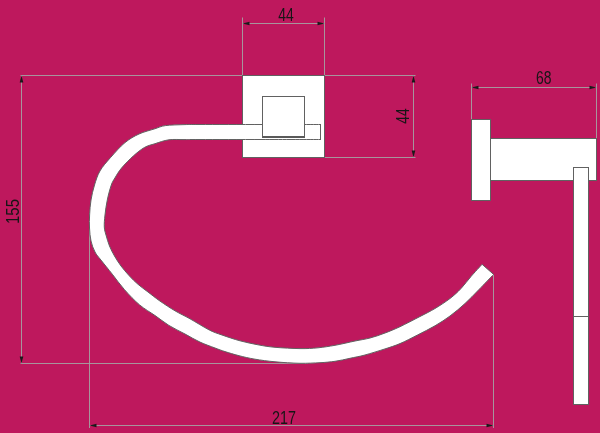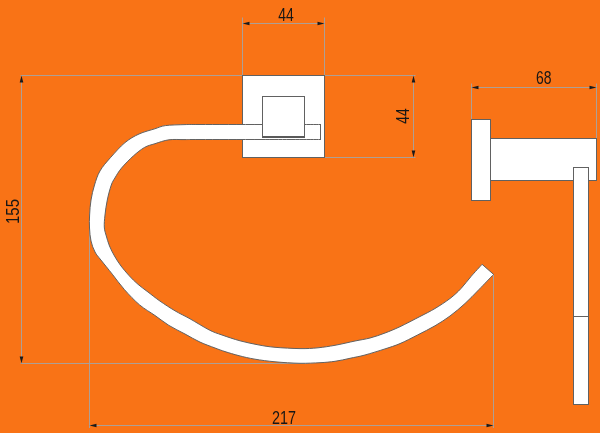--- a/index.html
+++ b/index.html
@@ -1,16 +1,16 @@
 <!DOCTYPE html>
 <html><head>
 <meta charset="utf-8">
 <style>
   html,body{margin:0;padding:0;background:#ffffff;}
-  .page{-webkit-font-smoothing:antialiased;width:600px;height:433px;position:relative;overflow:hidden;background:#f97316;
+  .page{-webkit-font-smoothing:antialiased;width:600px;height:433px;position:relative;overflow:hidden;background:#be185d;
         font-family:"Liberation Sans",sans-serif;}
   svg{display:block;}
   text{fill:#161616;font-family:"Liberation Sans",sans-serif;}
 </style>
 </head>
 <body>
 
 <div class="page">
 <svg width="600" height="433" viewBox="0 0 600 433">
 

